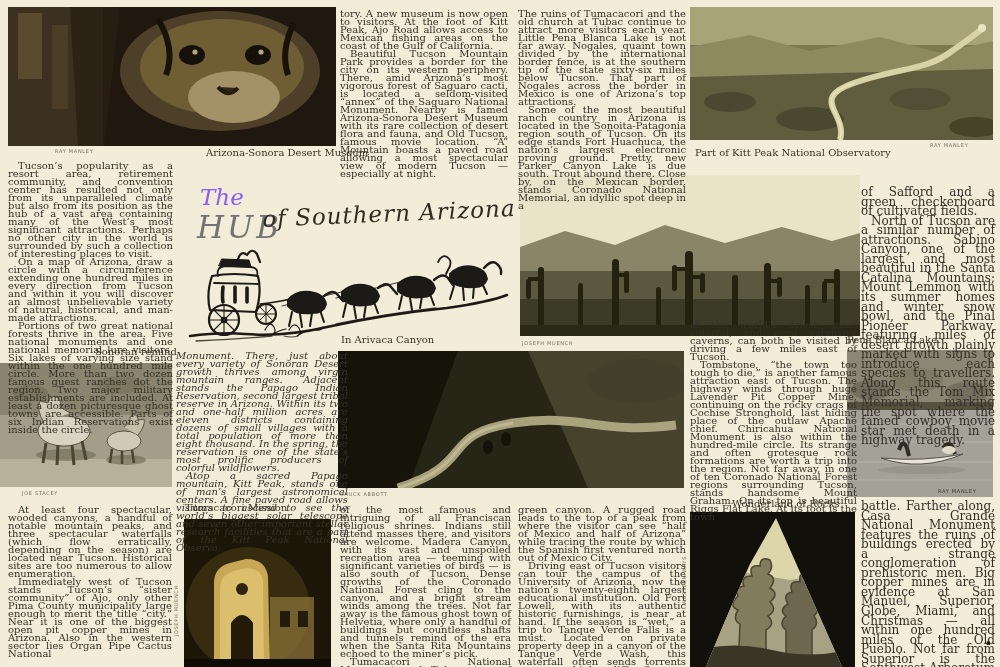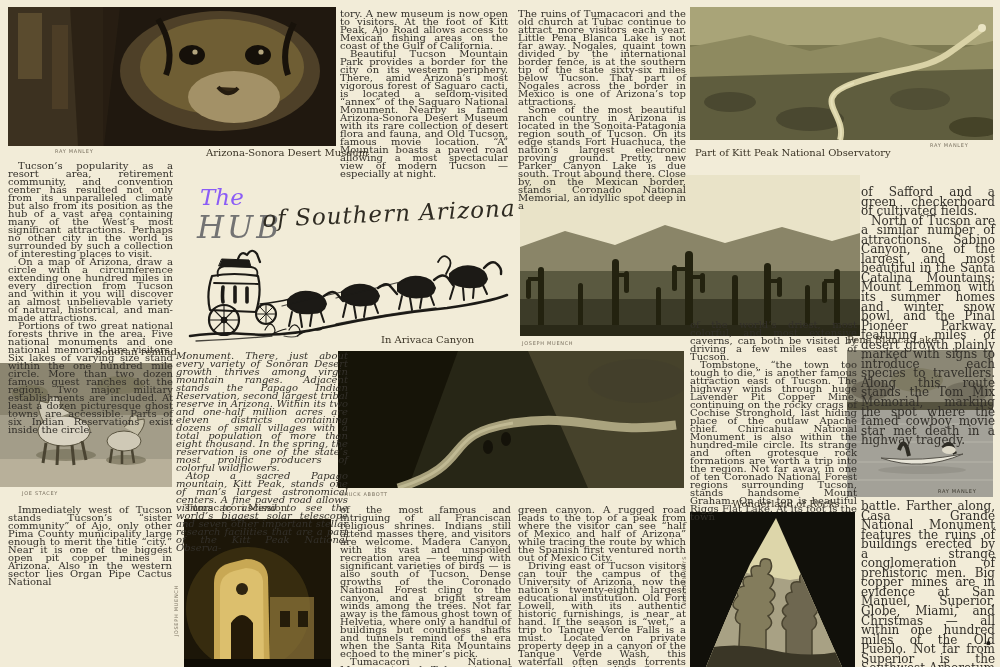--- a/index.html
+++ b/index.html
@@ -188,21 +188,21 @@
   <div class="caption" style="left:206px;top:147px;">Arizona-Sonora Desert Museum</div>
 
   <div class="caption" style="left:695px;top:147px;">Part of Kitt Peak National Observatory</div>
   <div class="credit" style="left:930px;top:142px;">RAY MANLEY</div>
 
   <div class="credit" style="left:522px;top:340px;">JOSEPH MUENCH</div>
 
   <div class="caption" style="left:95px;top:346px;">Sonoran remind</div>
   <div class="credit" style="left:22px;top:490px;">JOE STACEY</div>
 
-  <div class="caption" style="left:341px;top:334px;margin-left:40px;">In Arivaca Canyon</div>
+  <div class="caption" style="left:341px;top:334px;">In Arivaca Canyon</div>
   <div class="credit" style="left:340px;top:491px;">CHUCK ABBOTT</div>
 
   <div class="caption" style="left:847px;top:334px;">Pena Blanca Lake</div>
   <div class="credit" style="left:938px;top:488px;color:#3a382e;">RAY MANLEY</div>
 
   <div class="caption" style="left:185px;top:502px;">Tumacacori Mission</div>
   <div class="credit credit-v" style="left:173px;top:585px;">JOSEPH MUENCH</div>
 
   <div class="caption" style="left:732px;top:498px;">Wonderland of Rocks</div>
   <div class="credit credit-v" style="left:681px;top:556px;">WESTERN WAYS</div>
@@ -277,20 +277,21 @@
     <p class="flush">of the world’s driest, most colorful, and most extensive caverns, can both be visited by driving a few miles east of Tucson.</p>
     <p>Tombstone, “the town too tough to die,” is another famous attraction east of Tucson. The highway winds through huge Lavender Pit Copper Mine, continuing on the rocky crags of Cochise Stronghold, last hiding place of the outlaw Apache chief. Chiricahua National Monument is also within the hundred-mile circle. Its strange and often grotesque rock formations are worth a trip into the region. Not far away, in one of ten Coronado National Forest regions surrounding Tucson, stands handsome Mount Graham. On its top is beautiful Riggs Flat Lake. At its foot is the town</p>
   </div>
 
   <div class="col small" style="left:861px;top:188px;width:134px;">
     <p class="flush">of Safford and a green checkerboard of cultivated fields.</p>
     <p>North of Tucson are a similar number of attractions. Sabino Canyon, one of the largest and most beautiful in the Santa Catalina Mountains; Mount Lemmon with its summer homes and winter snow bowl, and the Pinal Pioneer Parkway, featuring miles of desert growth plainly marked with signs to introduce each species to travellers. Along this route stands the Tom Mix Memorial, marking the spot where the famed cowboy movie star met death in a highway tragedy.</p>
   </div>
 
   <div class="col" style="left:8px;top:506px;width:164px;">
+    <p>At least four spectacular, wooded canyons, a handful of notable mountain peaks, and three spectacular waterfalls (which flow erratically, depending on the season) are located near Tucson. Historical sites are too numerous to allow enumeration.</p>
     <p>Immediately west of Tucson stands Tucson’s “sister community” of Ajo, only other Pima County municipality large enough to merit the title “city.” Near it is one of the biggest open pit copper mines in Arizona. Also in the western sector lies Organ Pipe Cactus National</p>
   </div>
 
   <div class="col" style="left:340px;top:506px;width:171px;">
     <p class="flush">of the most famous and intriguing of all Franciscan religious shrines. Indians still attend masses there, and visitors are welcome. Madera Canyon, with its vast and unspoiled recreation area — teeming with significant varieties of birds — is also south of Tucson. Dense growths of the Coronado National Forest cling to the canyon, and a bright stream winds among the trees. Not far away is the famous ghost town of Helvetia, where only a handful of buildings but countless shafts and tunnels remind of the era when the Santa Rita Mountains echoed to the miner’s pick.</p>
     <p>Tumacacori National Monument and Tubac, two of Arizona’s most revered historical sites, are along the main highway south of Tucson.</p>
   </div>
 
   <div class="col" style="left:518px;top:506px;width:168px;">
     <p class="flush">green canyon. A rugged road leads to the top of a peak from where the visitor can see “half of Mexico and half of Arizona” while tracing the route by which the Spanish first ventured north out of Mexico City.</p>

